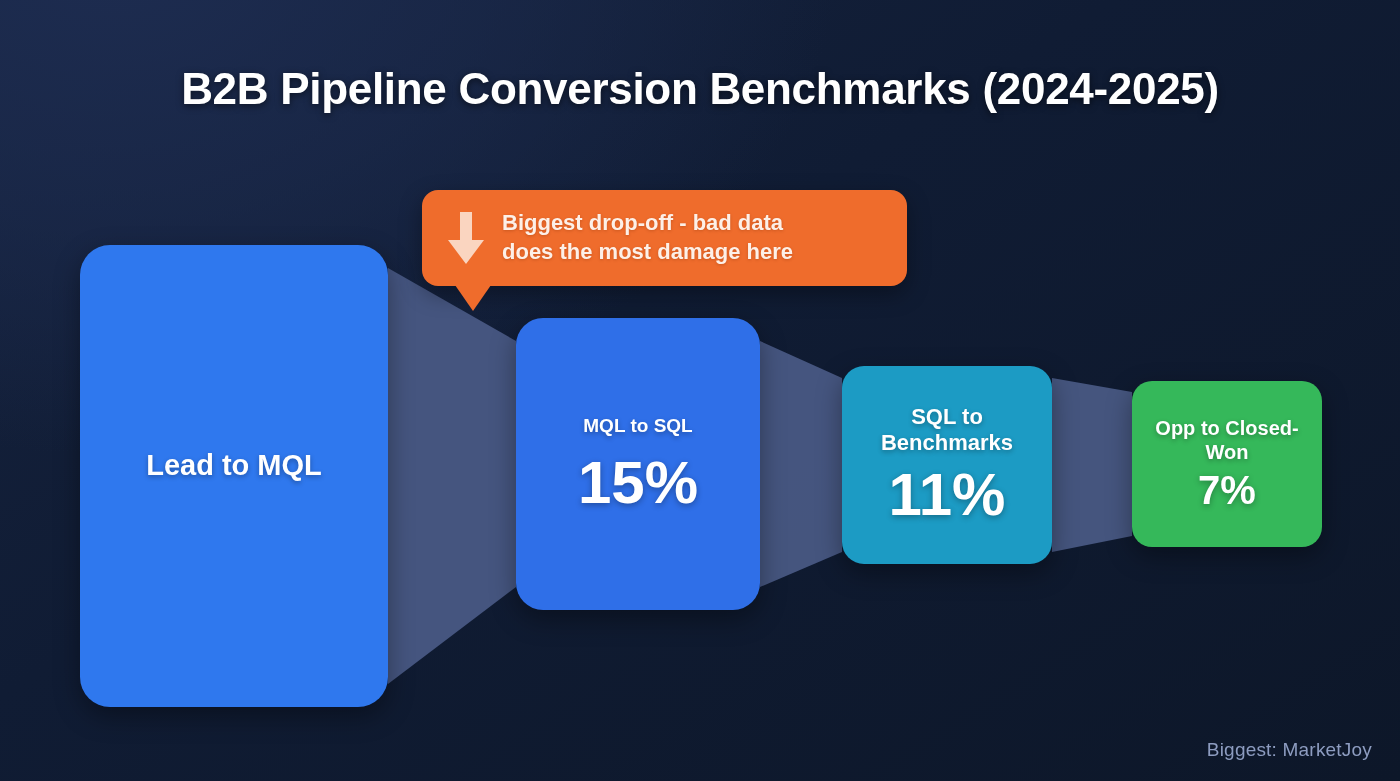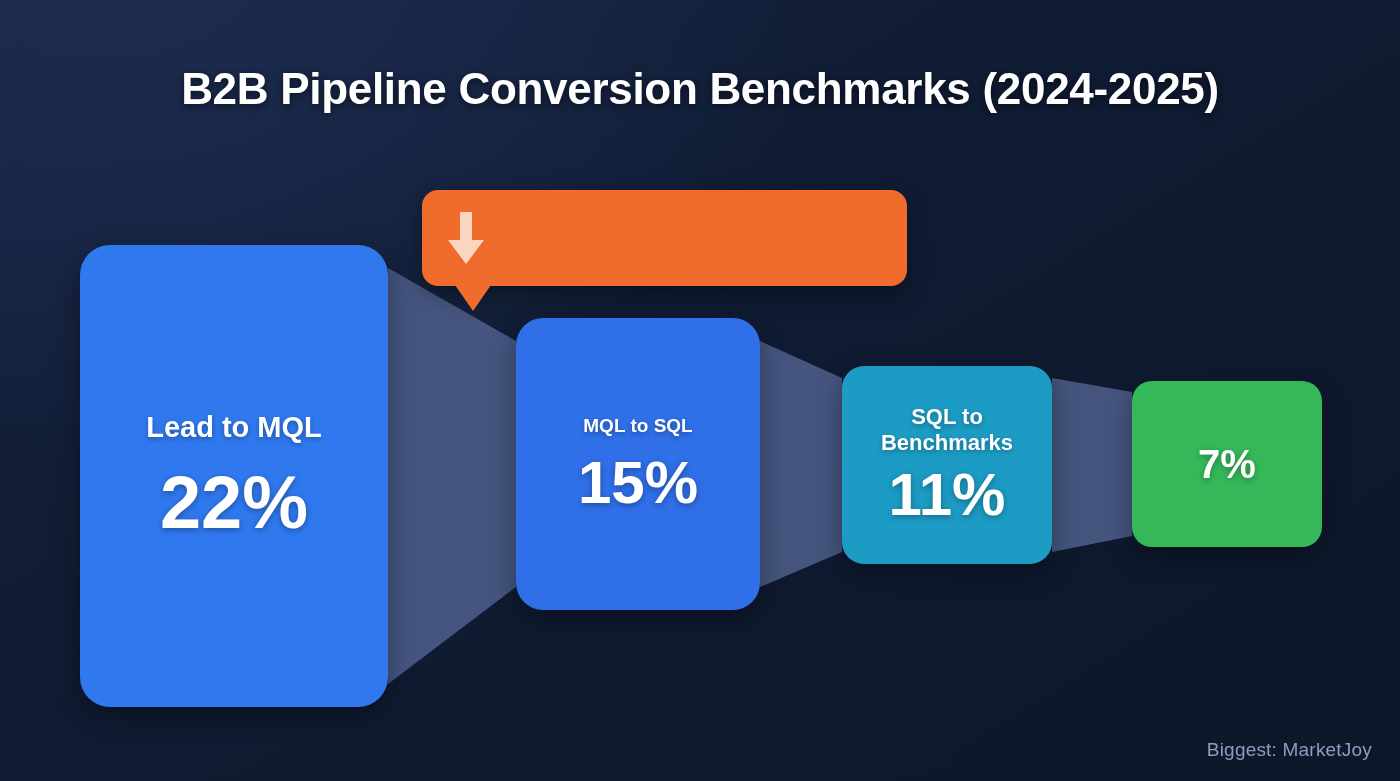--- a/index.html
+++ b/index.html
@@ -176,41 +176,45 @@
   <div class="funnel">
 
     <svg class="connector-layer" viewBox="0 0 1400 781" preserveAspectRatio="none">
       <polygon points="388,268 516,341 516,587 388,684" fill="#4a5a85" opacity="0.92"></polygon>
       <polygon points="760,341 842,378 842,552 760,587" fill="#4a5a85" opacity="0.92"></polygon>
       <polygon points="1052,378 1132,392 1132,536 1052,552" fill="#4a5a85" opacity="0.92"></polygon>
     </svg>
 
     <div class="stage" id="stage-0">
       <div class="stage-label">Lead to MQL</div>
-      <div class="stage-value">22%</div>
     </div>
 
     <div class="stage" id="stage-1">
       <div class="stage-label">MQL to SQL</div>
       <div class="stage-value">15%</div>
     </div>
 
     <div class="stage" id="stage-2">
       <div class="stage-label">SQL to Benchmarks</div>
       <div class="stage-value">11%</div>
     </div>
 
     <div class="stage" id="stage-3">
+      <div class="stage-label">Opp to Closed-Won</div>
       <div class="stage-value">7%</div>
     </div>
 
   </div>
 
   <div id="callout">
     <svg class="callout-arrow" viewBox="0 0 40 56">
       <polygon points="14,2 26,2 26,30 38,30 20,54 2,30 14,30" fill="#fad5c0"></polygon>
     </svg>
+    <div class="callout-text">
+      <div>Biggest drop-off - bad data</div>
+      <div>does the most damage here</div>
+    </div>
   </div>
   <div id="callout-tail"></div>
 
   <div id="source">Biggest: MarketJoy</div>
 
 </div>
 
 </body></html>

